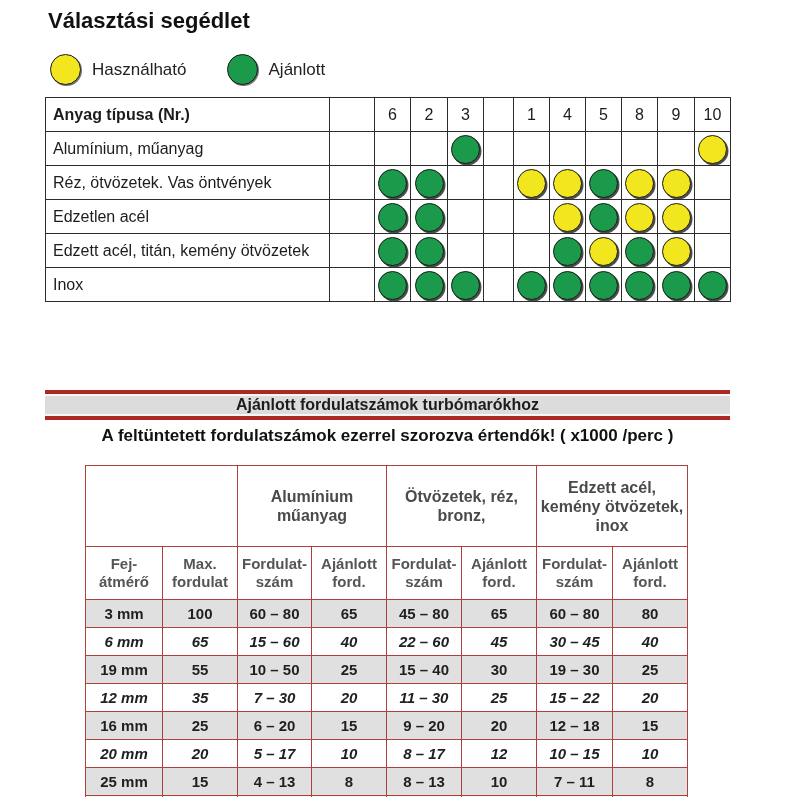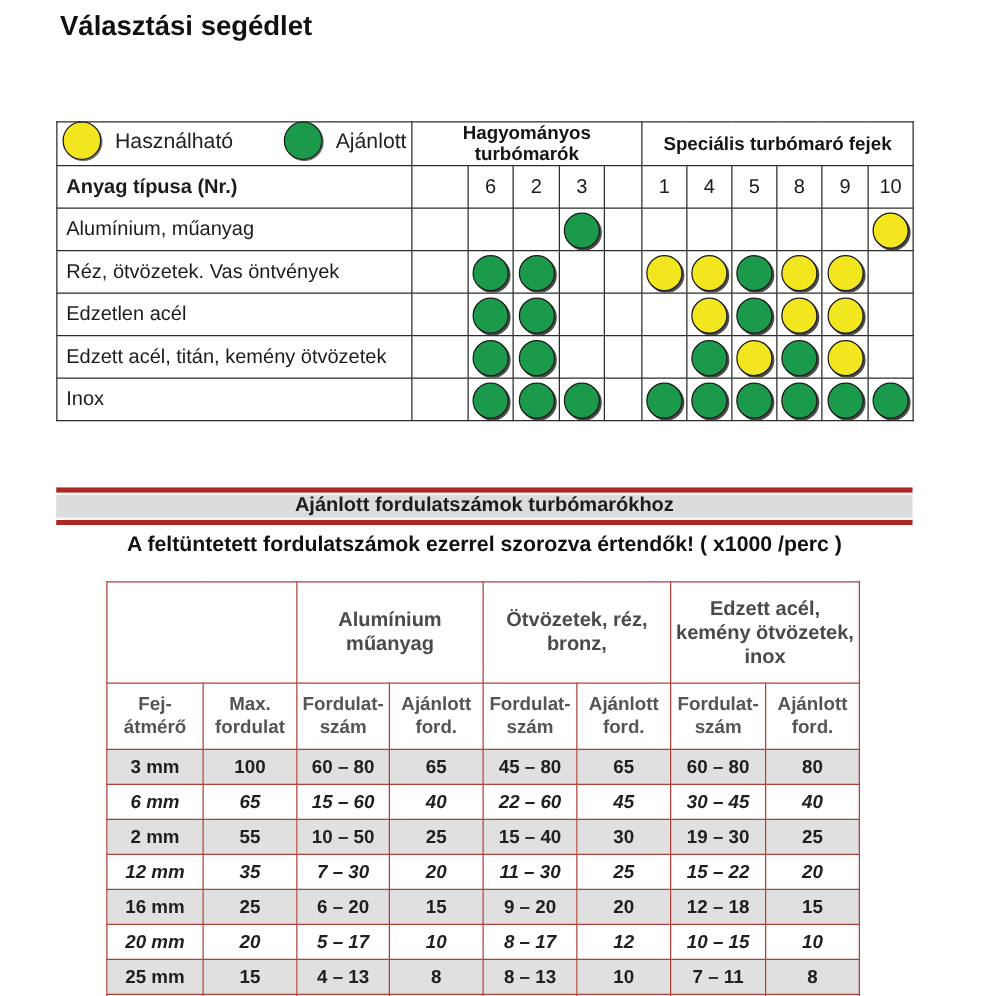--- a/index.html
+++ b/index.html
@@ -2,21 +2,21 @@
 <html><head>
 <meta charset="utf-8">
 <style>
   html,body{margin:0;padding:0;background:#fff;}
   .page{
     position:relative;width:768px;height:797px;background:#fff;overflow:hidden;
     font-family:"Liberation Sans", sans-serif;color:#1a1a1a;
   }
   
   .title{position:absolute;left:48px;top:8px;font-size:22px;font-weight:bold;color:#111;}
-  .legend{position:absolute;left:50px;top:54px;display:flex;align-items:center;margin-top:43px;}
+  .legend{position:absolute;left:50px;top:54px;display:flex;align-items:center;}
   .legend-item{display:flex;align-items:center;}
   .legend-item + .legend-item{margin-left:40px;}
   .circ{width:31px;height:31px;border-radius:50%;border:1.5px solid #1c1c1c;
         box-shadow:1px 1px 0 rgba(0,0,0,.55);box-sizing:border-box;}
   .legend-label{margin-left:11px;font-size:17px;color:#222;}
   
   .t1{position:absolute;left:45px;top:97px;border-collapse:collapse;table-layout:fixed;}
   .t1 td{border:1px solid #2c2c2c;height:33px;padding:0;overflow:hidden;}
   .t1 .lbl{text-align:left;padding-left:7px;font-size:16px;color:#1c1c1c;}
   .t1 .bold{font-weight:bold;margin-top:26px;}
@@ -69,25 +69,20 @@
       <col style="width:36px">
         <col style="width:30px">
         <col style="width:36px">
         <col style="width:36px">
       <col style="width:36px">
         <col style="width:36px">
         <col style="width:37px">
         <col style="width:36px">
     </colgroup>
     <tbody>
-        <tr>
-      <td class="lbl"></td>
-      <td class="grp" colspan="5">Hagyományos turbómarók</td>
-      <td class="grp" colspan="6">Speciális turbómaró fejek</td>
-    </tr>
     <tr>
       <td class="lbl bold">Anyag típusa (Nr.)</td>
       <td class="num"></td>
       <td class="num">6</td>
       <td class="num">2</td>
       <td class="num">3</td>
       <td class="num"></td>
       <td class="num">1</td>
       <td class="num">4</td>
       <td class="num">5</td>
@@ -285,21 +280,21 @@
       <td>6 mm</td>
       <td>65</td>
       <td>15 – 60</td>
       <td>40</td>
       <td>22 – 60</td>
       <td>45</td>
       <td>30 – 45</td>
       <td>40</td>
     </tr>
     <tr class="dr gray">
-      <td>2 mm</td>
+      <td>19 mm</td>
       <td>55</td>
       <td>10 – 50</td>
       <td>25</td>
       <td>15 – 40</td>
       <td>30</td>
       <td>19 – 30</td>
       <td>25</td>
     </tr>
     <tr class="dr white">
       <td>12 mm</td>

